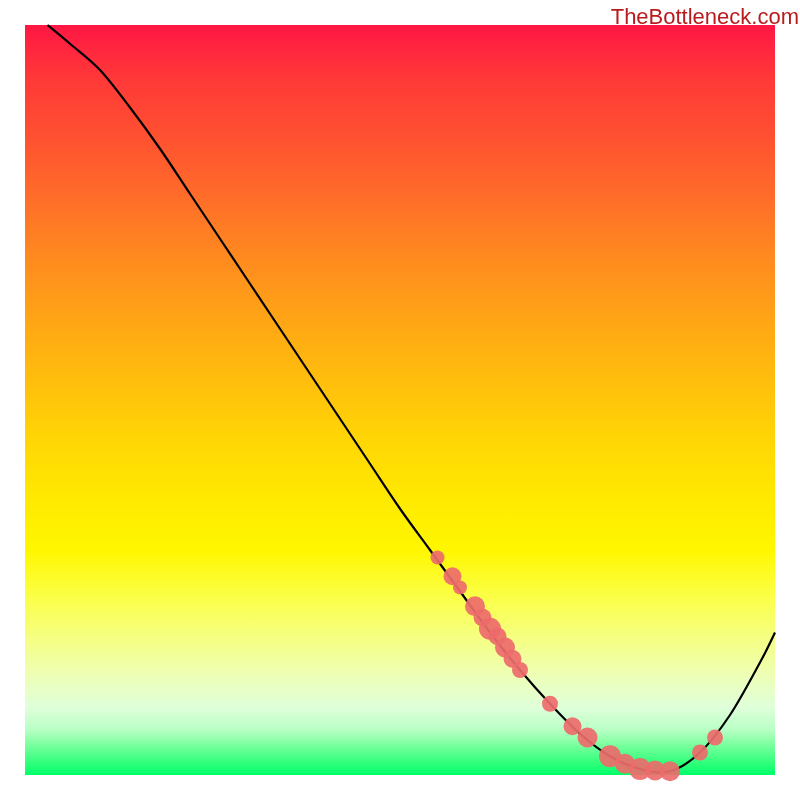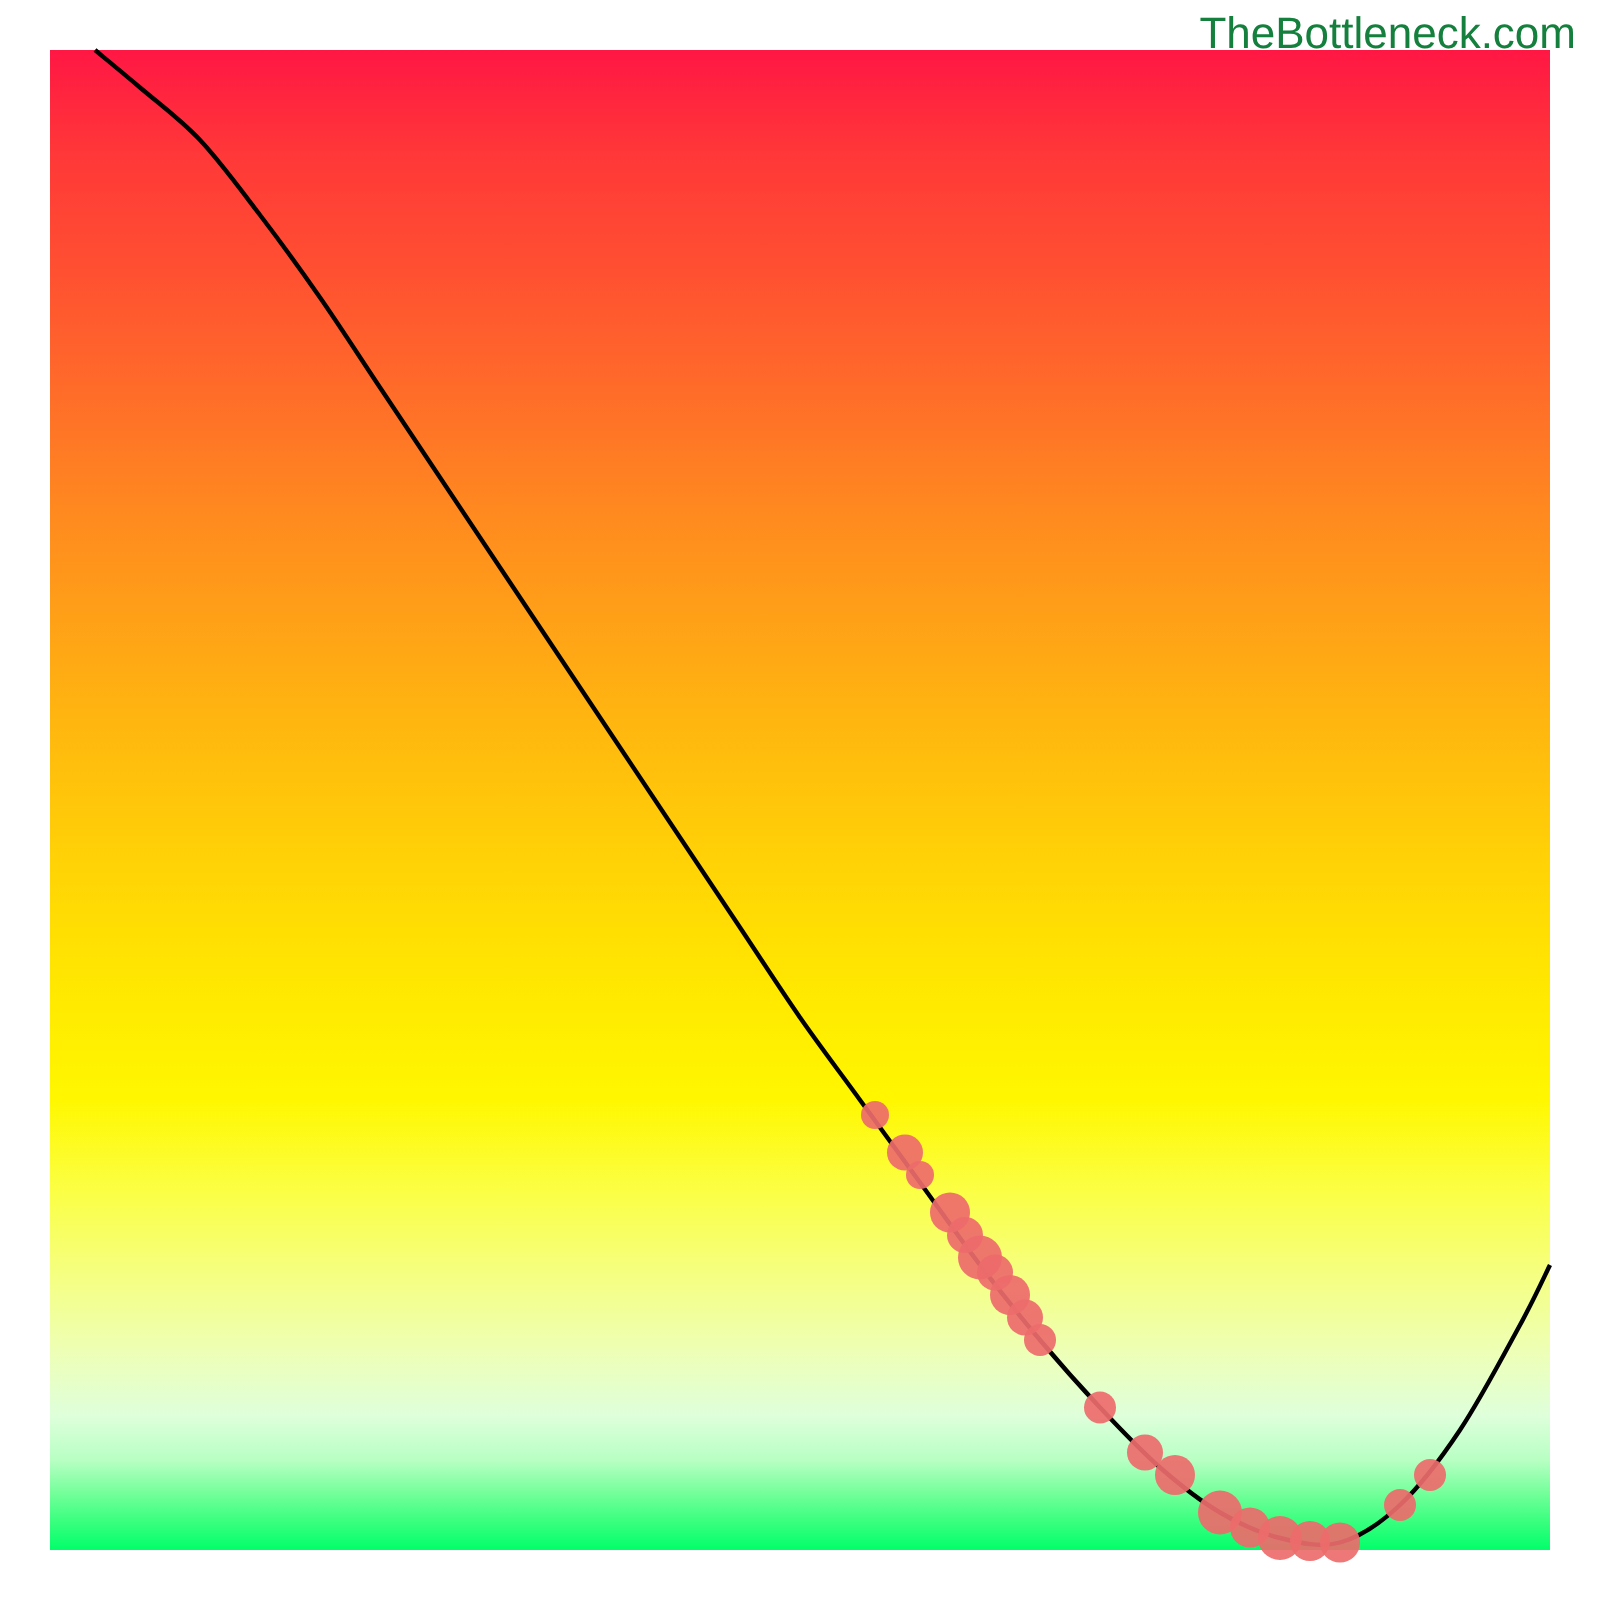--- a/index.html
+++ b/index.html
@@ -37,25 +37,25 @@
       #dfffdb 91%,
       #b8ffc4 94%,
       #7aff9e 96%,
       #3cff80 98%,
       #00ff6a 100%
     );
   }
   .watermark {
     position: absolute;
     top: 4px;
-    right: 12px;
+    right: 1px;
     font-family: Arial, Helvetica, sans-serif;
     font-size: 22px;
     font-weight: 500;
-    color: #15803d;
+    color: #b91c1c;
   }
   svg.curve-layer {
     position: absolute;
     left: 0; top: 0;
     width: 100%; height: 100%;
     overflow: visible;
   }
   .curve-path {
     fill: none;
     stroke: #000000;

